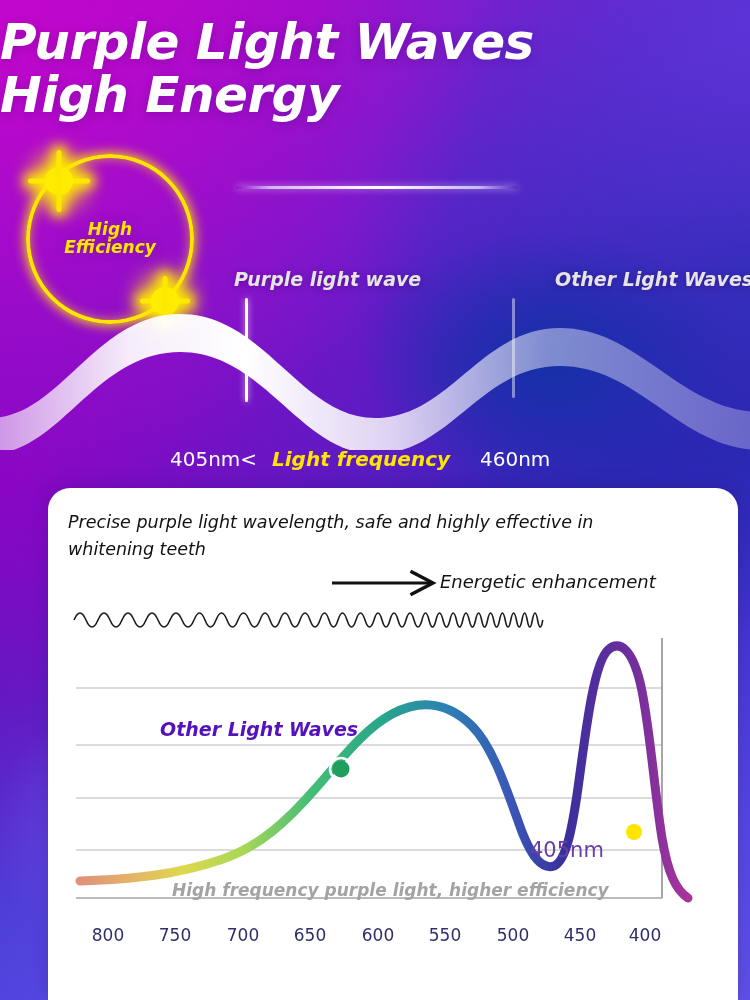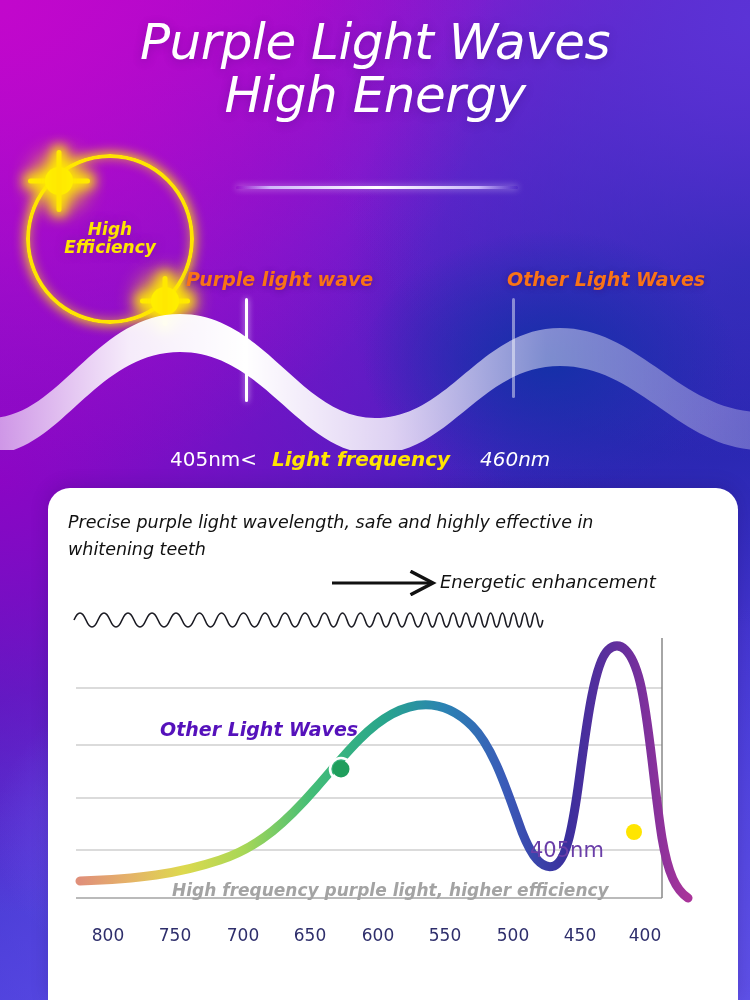--- a/index.html
+++ b/index.html
@@ -19,22 +19,22 @@
       radial-gradient(110% 70% at 0% 48%,  #8a06c4 0%, rgba(138,6,196,0) 62%),
       radial-gradient(120% 70% at 50% 100%,#5f4fe6 0%, rgba(95,79,230,0) 70%),
       linear-gradient(160deg,#a908c9 0%, #6b1ecd 28%, #3826bb 55%, #4a3ddb 80%, #5f52e8 100%);
   }
   .bg-blue-br{position:absolute;right:-60px;top:180px;width:520px;height:360px;
     background:radial-gradient(closest-side,#1430a8 0%,rgba(20,48,168,0) 72%);}
   .bg-violet-bl{position:absolute;left:-80px;bottom:-40px;width:520px;height:420px;
     background:radial-gradient(closest-side,#6a55ec 0%,rgba(106,85,236,0) 72%);}
 
   
-  .title{position:absolute;left:0;right:0;top:16px;text-align:center;
-    color:#fff;font-weight:normal;font-style:italic;font-size:50px;line-height:1.06;
+  .title{position:absolute;left:0;right:0;top:16px;text-align:left;
+    color:#fff;font-weight:bold;font-style:italic;font-size:50px;line-height:1.06;
     letter-spacing:-0.5px;text-shadow:0 2px 10px rgba(40,0,90,.25);}
   .title .l2{display:block;}
   .divider{position:absolute;left:236px;top:186px;width:282px;height:3px;border-radius:2px;
     background:linear-gradient(90deg,rgba(255,255,255,0) 0%,rgba(214,200,255,.9) 12%,#ffffff 50%,rgba(214,200,255,.9) 86%,rgba(255,255,255,0) 100%);
     box-shadow:0 0 7px rgba(255,255,255,.55);}
 
   
   .badge{position:absolute;left:26px;top:154px;width:168px;height:170px;}
   .badge .ring{position:absolute;inset:0;border-radius:50%;
     border:4px solid #ffe500;
@@ -52,33 +52,33 @@
   .badge .spark.s2{right:4px;bottom:-2px;width:50px;height:50px;}
   .badge .spark.s2::before{width:50px;}
   .badge .spark.s2::after{height:50px;}
   .badge .btext{position:absolute;left:-12px;right:-12px;top:50%;transform:translateY(-52%);
     text-align:center;color:#ffe500;font-weight:bold;font-style:italic;font-size:17px;
     line-height:1.08;text-shadow:0 0 10px rgba(120,30,160,.8);}
 
   
   .herowave{position:absolute;left:0;top:300px;width:750px;height:150px;}
 
-  .hl{position:absolute;color:#f97316;font-weight:bold;font-style:italic;font-size:19px;
-    text-shadow:0 1px 6px rgba(50,0,100,.45);white-space:nowrap;}
+  .hl{position:absolute;color:#e5e5e5;font-weight:bold;font-style:italic;font-size:19px;
+    text-shadow:0 1px 6px rgba(50,0,100,.45);white-space:nowrap;margin-left:48px;}
   .hl.a{left:186px;top:268px;}
   .hl.b{left:507px;top:268px;}
   .tick{position:absolute;width:3px;background:#ffffff;border-radius:2px;}
   .tick.a{left:245px;top:298px;height:104px;box-shadow:0 0 6px rgba(255,255,255,.7);}
   .tick.b{left:512px;top:298px;height:100px;background:rgba(255,255,255,.45);}
 
   .nmrow{position:absolute;left:0;top:447px;width:750px;height:26px;}
   .nm{position:absolute;color:#fff;font-size:20px;white-space:nowrap;}
   .nm.left{left:170px;}
   .nm.hf{left:272px;color:#ffe500;font-weight:bold;font-style:italic;}
-  .nm.right{left:480px;font-style:italic;}
+  .nm.right{left:480px;}
 
   
   .card{position:absolute;left:48px;top:488px;width:690px;height:512px;
     background:#ffffff;border-radius:22px 22px 0 0;
     box-shadow:0 -2px 18px rgba(30,0,70,.18);overflow:hidden;}
   .card-text{position:absolute;left:20px;top:21px;width:616px;
     color:#111;font-style:italic;font-size:17.5px;line-height:1.55;}
 
   .arrow-wrap{position:absolute;left:282px;top:82px;width:360px;height:30px;}
   .arrow-label{position:absolute;left:110px;top:1px;color:#111;font-style:italic;font-size:18px;white-space:nowrap;}

